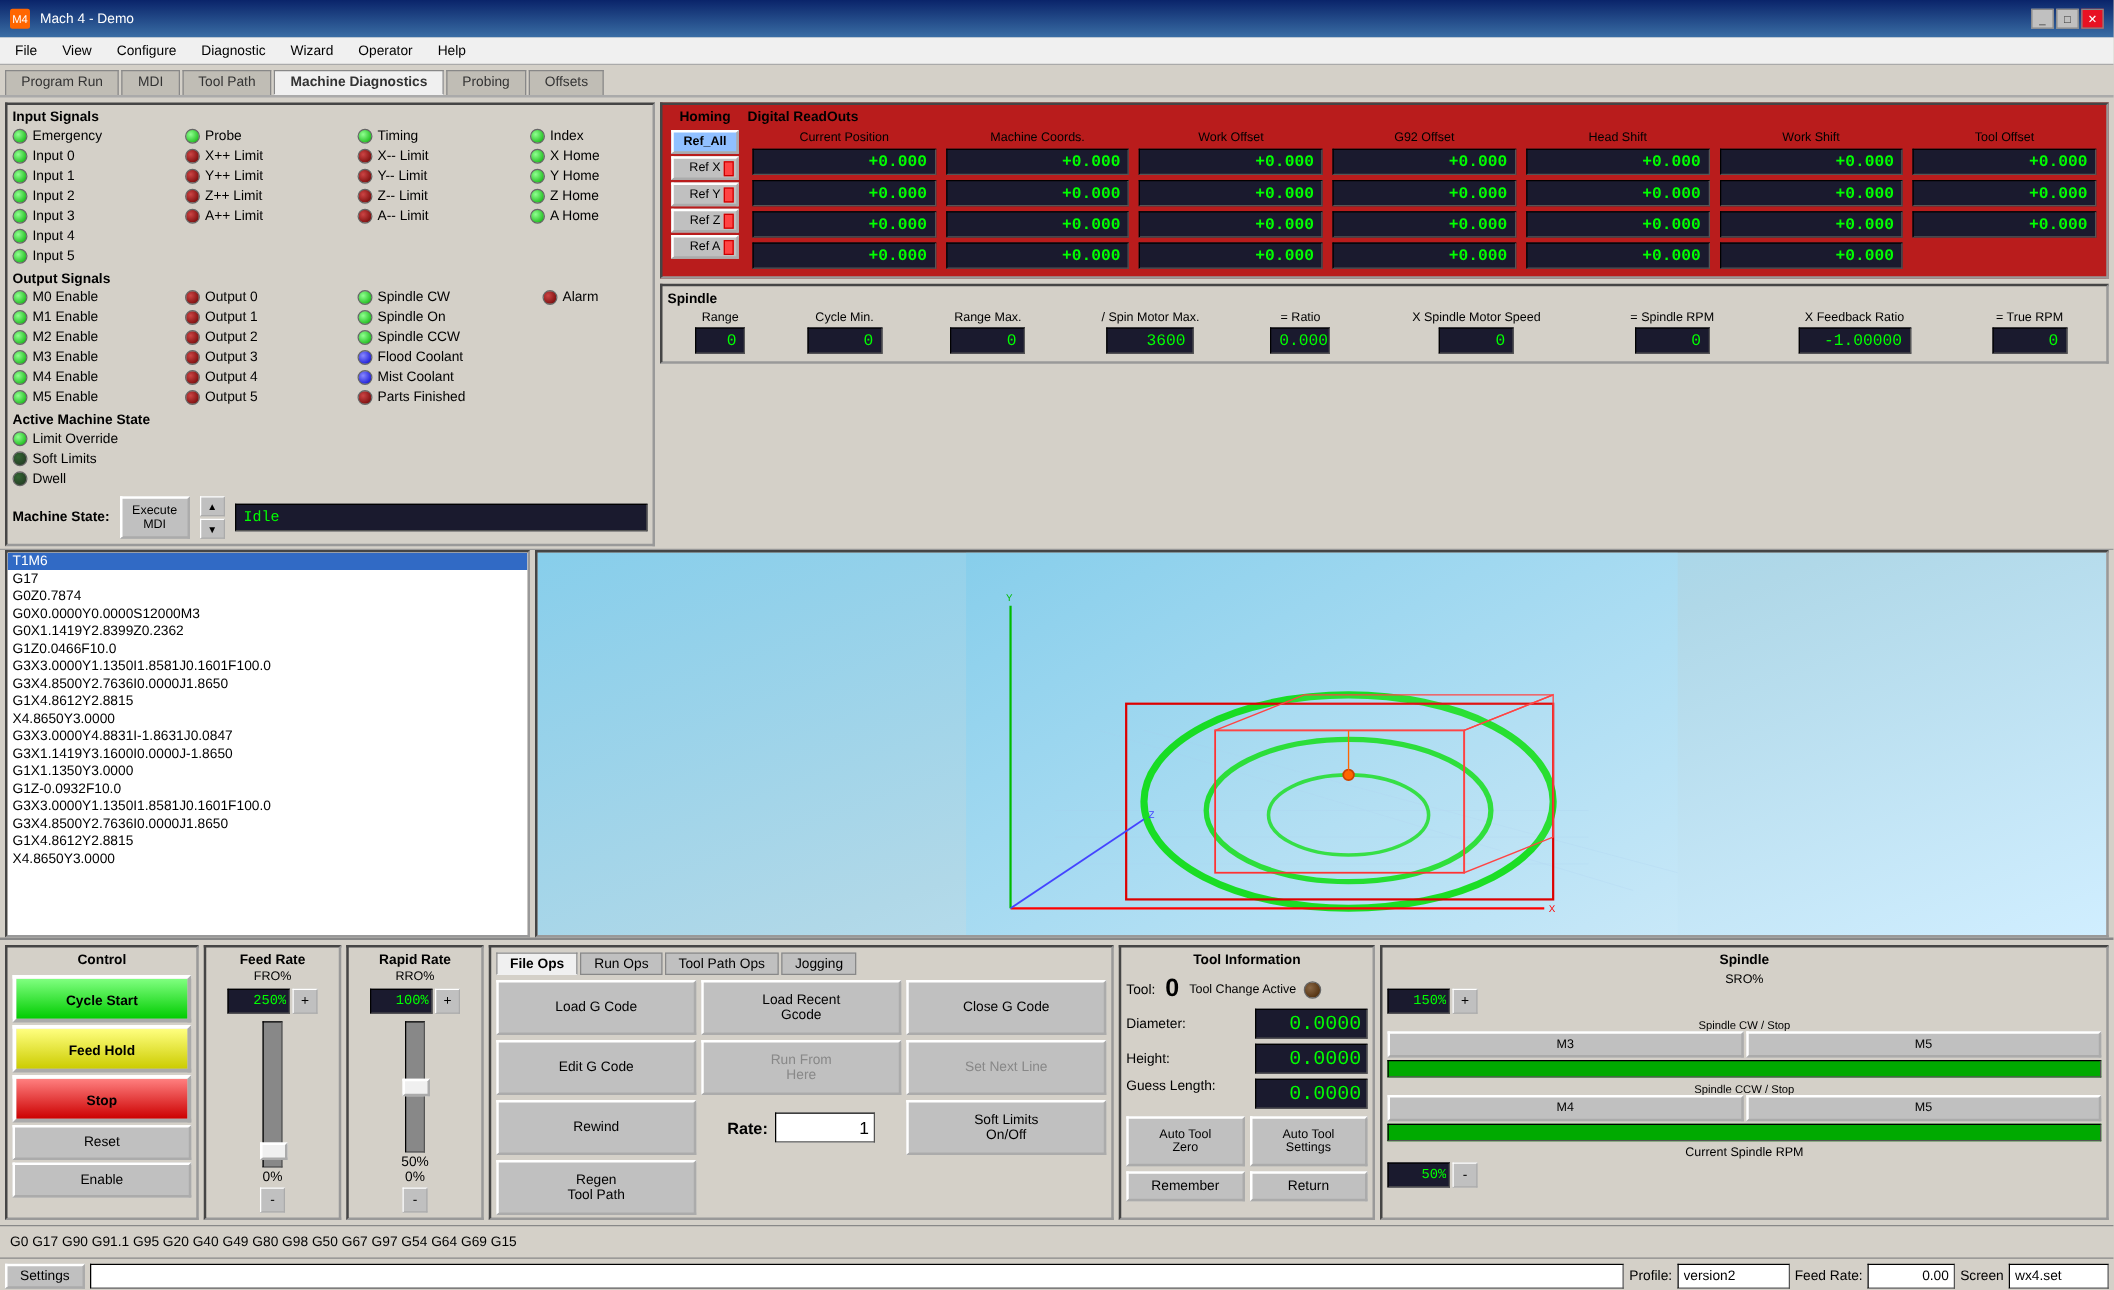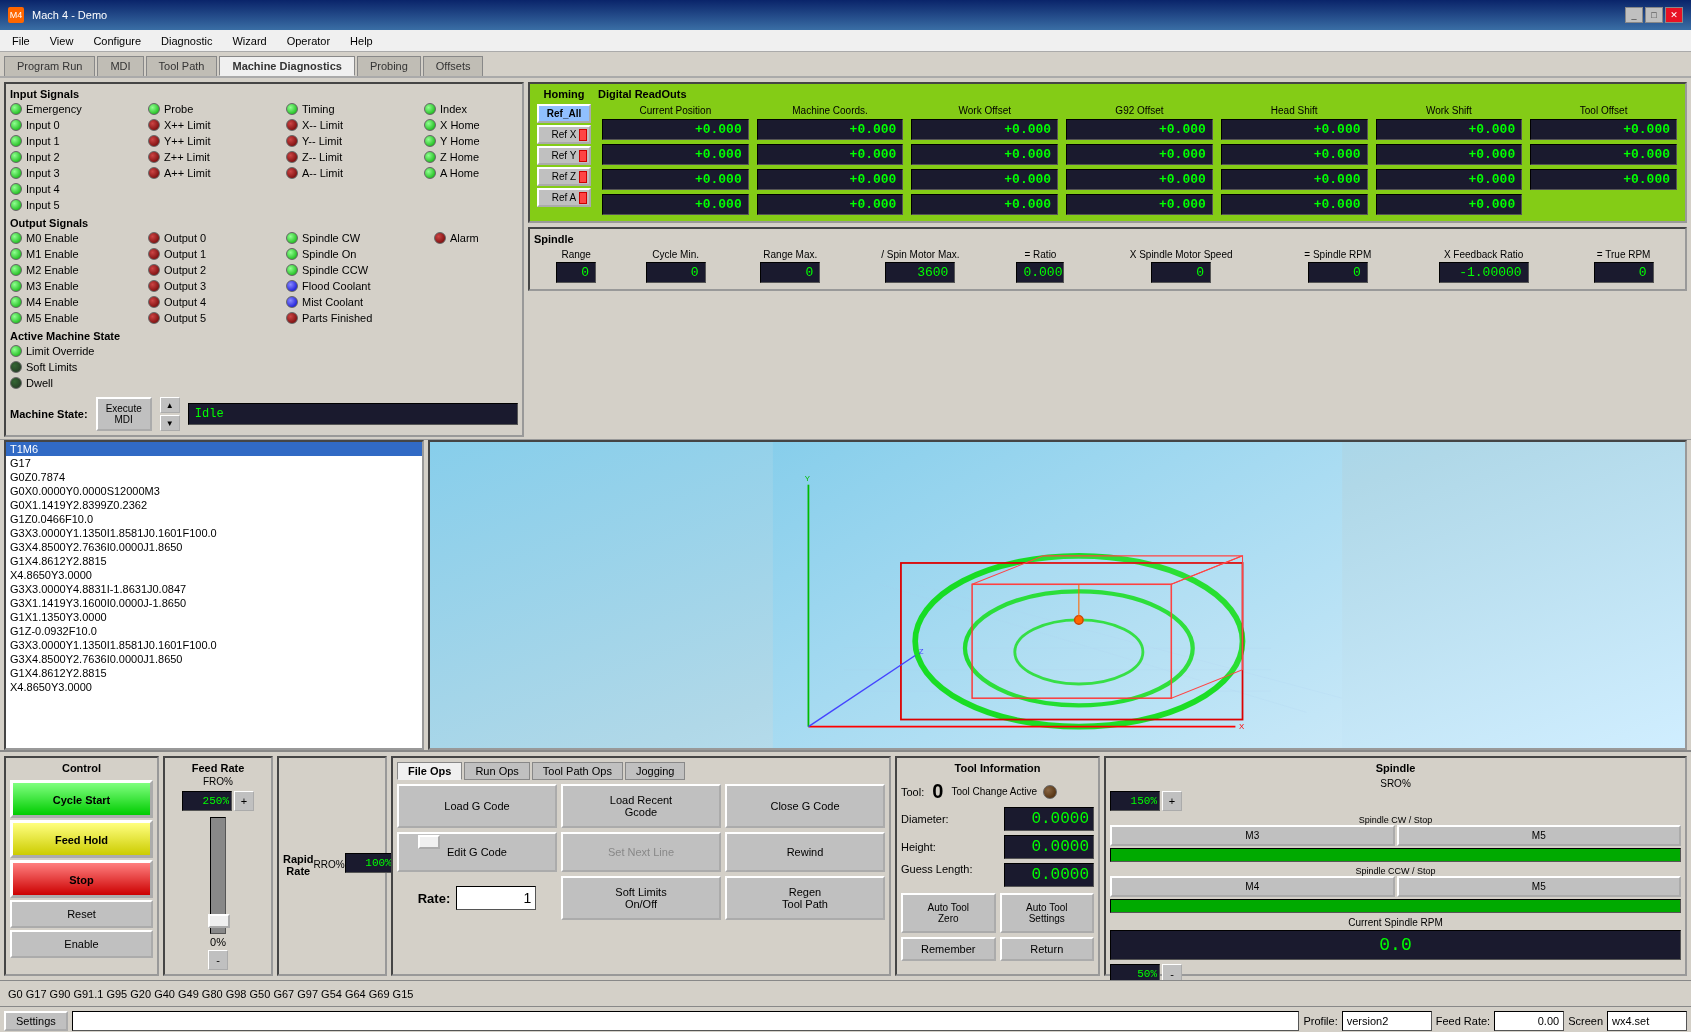--- a/index.html
+++ b/index.html
@@ -290,21 +290,21 @@
         <div style="display:flex; flex-direction:column; gap:2px;">
           <button style="width:20px; height:16px; background:#c0c0c0; border:1px outset #fff; cursor:pointer; font-size:8px;">▲</button>
           <button style="width:20px; height:16px; background:#c0c0c0; border:1px outset #fff; cursor:pointer; font-size:8px;">▼</button>
         </div>
         <div style="flex:1; background:#1a1a2e; color:#00ff00; padding:3px 6px; font-family:'Courier New',monospace; font-size:12px; border:1px inset #555;">Idle</div>
       </div>
     </div>
 
     <div style="flex:1; display:flex; flex-direction:column; gap:4px;">
 
-      <div style="display:flex; gap:4px; border:2px inset #999; padding:4px; background:#84cc16;">
+      <div style="display:flex; gap:4px; border:2px inset #999; padding:4px; background:#b91c1c;">
 
         <div style="min-width:60px;">
           <div style="font-weight:bold; font-size:11px; text-align:center; margin-bottom:4px;">Homing</div>
           <button style="display:block; width:54px; margin:2px auto; padding:2px 4px; background:#90c0ff; border:2px outset #fff; cursor:pointer; font-size:10px; text-align:center; font-weight:bold;">Ref_All</button>
           <button style="display:block; width:54px; margin:2px auto; padding:2px 4px; background:#c0c0c0; border:2px outset #fff; cursor:pointer; font-size:10px; position:relative;">
             Ref X
             <span style="position:absolute; right:2px; top:50%; transform:translateY(-50%); width:8px; height:12px; background:#ff4444; border:1px solid #cc0000; display:inline-block;"></span>
           </button>
           <button style="display:block; width:54px; margin:2px auto; padding:2px 4px; background:#c0c0c0; border:2px outset #fff; cursor:pointer; font-size:10px; position:relative;">
             Ref Y
@@ -573,21 +573,21 @@
 
       <div style="flex:1; display:flex; flex-direction:column; align-items:center; width:100%;">
         <div style="width:16px; flex:1; background:#888; border:1px inset #555; position:relative; margin:0 auto;">
           <div style="width:22px; height:14px; background:#f0f0f0; border:2px outset #fff; position:absolute; bottom:5px; left:-3px; cursor:pointer;"></div>
         </div>
         <div style="font-size:11px; text-align:center; margin-top:2px;">0%</div>
         <button style="width:20px; height:20px; background:#c0c0c0; border:1px outset #fff; cursor:pointer; font-size:11px; margin-top:2px;">-</button>
       </div>
     </div>
 
-    <div style="width:110px; border:2px inset #999; padding:4px; background:#d4d0c8; display:flex; align-items:center;">
+    <div style="width:110px; border:2px inset #999; padding:4px; background:#d4d0c8; display:flex; flex-direction:column; align-items:center;">
       <div style="font-weight:bold; text-align:center; font-size:11px; margin-bottom:2px;">Rapid Rate</div>
       <div style="font-size:10px; text-align:center; margin-bottom:4px;">RRO%</div>
       <div style="display:flex; align-items:center; gap:2px; margin-bottom:6px;">
         <input type="text" value="100%" style="width: 50px; height: 20px; background: rgb(26, 26, 46); color: rgb(0, 255, 0); border: 1px inset rgb(85, 85, 85); font-family: &quot;Courier New&quot;, monospace; text-align: right; font-size: 11px; padding: 0px 2px;">
         <button style="width:20px; height:20px; background:#c0c0c0; border:1px outset #fff; cursor:pointer; font-size:11px;">+</button>
       </div>
 
       <div style="flex:1; display:flex; flex-direction:column; align-items:center; width:100%;">
         <div style="width:16px; flex:1; background:#888; border:1px inset #555; position:relative; margin:0 auto;">
           <div style="width:22px; height:14px; background:#f0f0f0; border:2px outset #fff; position:absolute; top:50%; left:-3px; transform:translateY(-50%); cursor:pointer;"></div>
@@ -605,20 +605,21 @@
         <div style="padding:2px 10px; background:#c0c0c0; border:1px solid #888; cursor:pointer; font-size:11px;">Run Ops</div>
         <div style="padding:2px 10px; background:#c0c0c0; border:1px solid #888; cursor:pointer; font-size:11px;">Tool Path Ops</div>
         <div style="padding:2px 10px; background:#c0c0c0; border:1px solid #888; cursor:pointer; font-size:11px;">Jogging</div>
       </div>
 
       <div style="display:grid; grid-template-columns:1fr 1fr 1fr; gap:4px;">
         <button style="padding:8px 4px; background:#c0c0c0; border:2px outset #fff; cursor:pointer; font-size:11px; min-height:40px;">Load G Code</button>
         <button style="padding:8px 4px; background:#c0c0c0; border:2px outset #fff; cursor:pointer; font-size:11px; min-height:40px;">Load Recent<br>Gcode</button>
         <button style="padding:8px 4px; background:#c0c0c0; border:2px outset #fff; cursor:pointer; font-size:11px; min-height:40px;">Close G Code</button>
         <button style="padding:8px 4px; background:#c0c0c0; border:2px outset #fff; cursor:pointer; font-size:11px; min-height:40px;">Edit G Code</button>
+        <button style="padding:8px 4px; background:#c0c0c0; border:2px outset #fff; cursor:pointer; font-size:11px; min-height:40px; color:#888;">Run From<br>Here</button>
         <button style="padding:8px 4px; background:#c0c0c0; border:2px outset #fff; cursor:pointer; font-size:11px; min-height:40px; color:#888;">Set Next Line</button>
         <button style="padding:8px 4px; background:#c0c0c0; border:2px outset #fff; cursor:pointer; font-size:11px; min-height:40px;">Rewind</button>
         <div style="display:flex; align-items:center; justify-content:center; gap:6px; border:none;">
           <span style="font-size:13px; font-weight:bold;">Rate:</span>
           <input type="text" value="1" style="width: 80px; height: 24px; border: 1px inset rgb(85, 85, 85); font-size: 14px; text-align: right; padding: 0px 4px; background: white;">
         </div>
         <button style="padding:8px 4px; background:#c0c0c0; border:2px outset #fff; cursor:pointer; font-size:11px; min-height:40px;">Soft Limits<br>On/Off</button>
         <button style="padding:8px 4px; background:#c0c0c0; border:2px outset #fff; cursor:pointer; font-size:11px; min-height:40px;">Regen<br>Tool Path</button>
       </div>
     </div>
@@ -677,21 +678,20 @@
 
       <div style="font-size:9px; text-align:center;">Spindle CCW / Stop</div>
       <div style="display:flex; gap:2px; margin-bottom:2px;">
         <button style="flex:1; padding:3px; background:#c0c0c0; border:2px outset #fff; cursor:pointer; font-size:10px;">M4</button>
         <button style="flex:1; padding:3px; background:#c0c0c0; border:2px outset #fff; cursor:pointer; font-size:10px;">M5</button>
       </div>
 
       <div style="height:14px; background:#00aa00; border:1px inset #555; margin-bottom:4px;"></div>
 
       <div style="font-size:10px; text-align:center; margin-bottom:2px;">Current Spindle RPM</div>
-      <div style="background:#1a1a2e; color:#00ff00; font-family:'Courier New',monospace; font-size:18px; text-align:center; padding:4px; border:1px inset #555; margin-bottom:4px;">0.0</div>
 
       <div style="display:flex; align-items:center; gap:2px;">
         <input type="text" value="50%" style="width: 50px; height: 20px; background: rgb(26, 26, 46); color: rgb(0, 255, 0); border: 1px inset rgb(85, 85, 85); font-family: &quot;Courier New&quot;, monospace; text-align: right; font-size: 11px; padding: 0px 2px;">
         <button style="width:20px; height:20px; background:#c0c0c0; border:1px outset #fff; cursor:pointer; font-size:11px;">-</button>
       </div>
     </div>
 
   </div>
 
   <div style="padding:2px 8px; background:#d4d0c8; border-top:1px solid #888; font-size:12px; height:26px; display:flex; align-items:center;">

